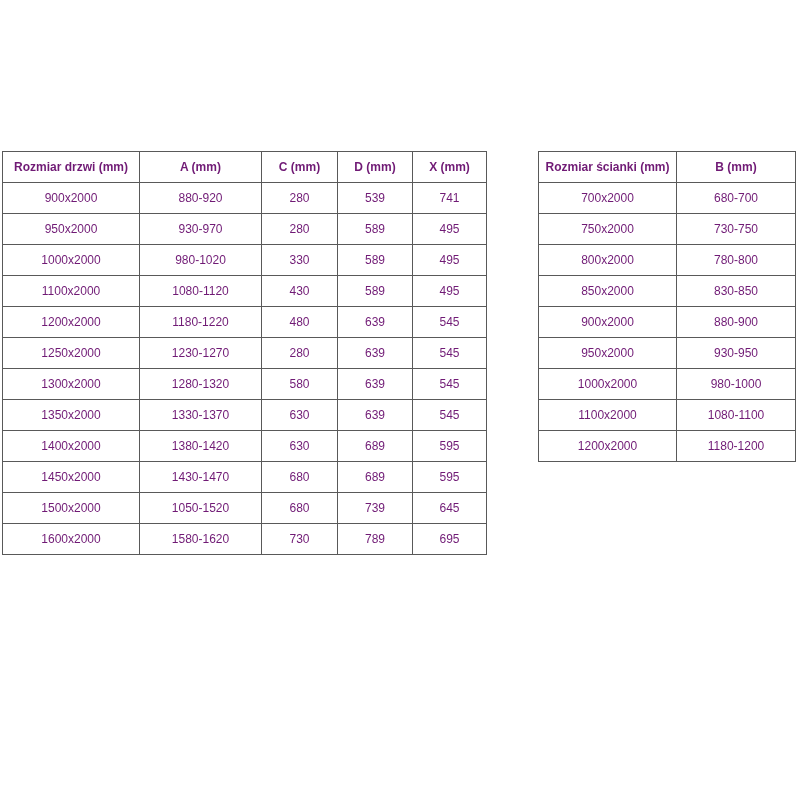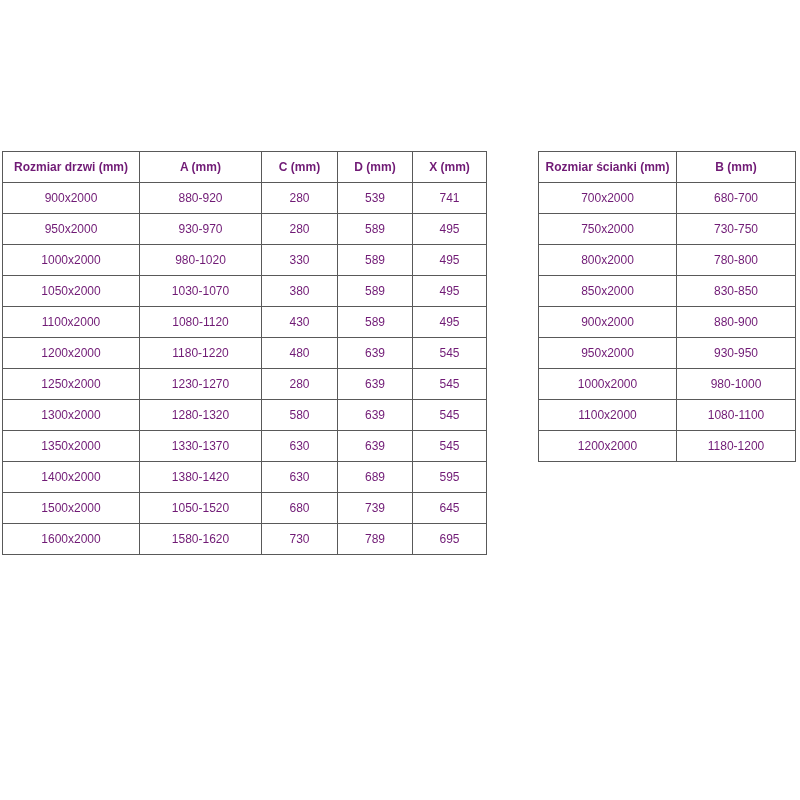--- a/index.html
+++ b/index.html
@@ -87,27 +87,20 @@
           <td>495</td>
         </tr>
         <tr>
           <td>1000x2000</td>
           <td>980-1020</td>
           <td>330</td>
           <td>589</td>
           <td>495</td>
         </tr>
         <tr>
-          <td>1050x2000</td>
-          <td>1030-1070</td>
-          <td>380</td>
-          <td>589</td>
-          <td>495</td>
-        </tr>
-        <tr>
           <td>1100x2000</td>
           <td>1080-1120</td>
           <td>430</td>
           <td>589</td>
           <td>495</td>
         </tr>
         <tr>
           <td>1200x2000</td>
           <td>1180-1220</td>
           <td>480</td>
@@ -132,20 +125,27 @@
           <td>1350x2000</td>
           <td>1330-1370</td>
           <td>630</td>
           <td>639</td>
           <td>545</td>
         </tr>
         <tr>
           <td>1400x2000</td>
           <td>1380-1420</td>
           <td>630</td>
+          <td>689</td>
+          <td>595</td>
+        </tr>
+        <tr>
+          <td>1450x2000</td>
+          <td>1430-1470</td>
+          <td>680</td>
           <td>689</td>
           <td>595</td>
         </tr>
         <tr>
           <td>1500x2000</td>
           <td>1050-1520</td>
           <td>680</td>
           <td>739</td>
           <td>645</td>
         </tr>

